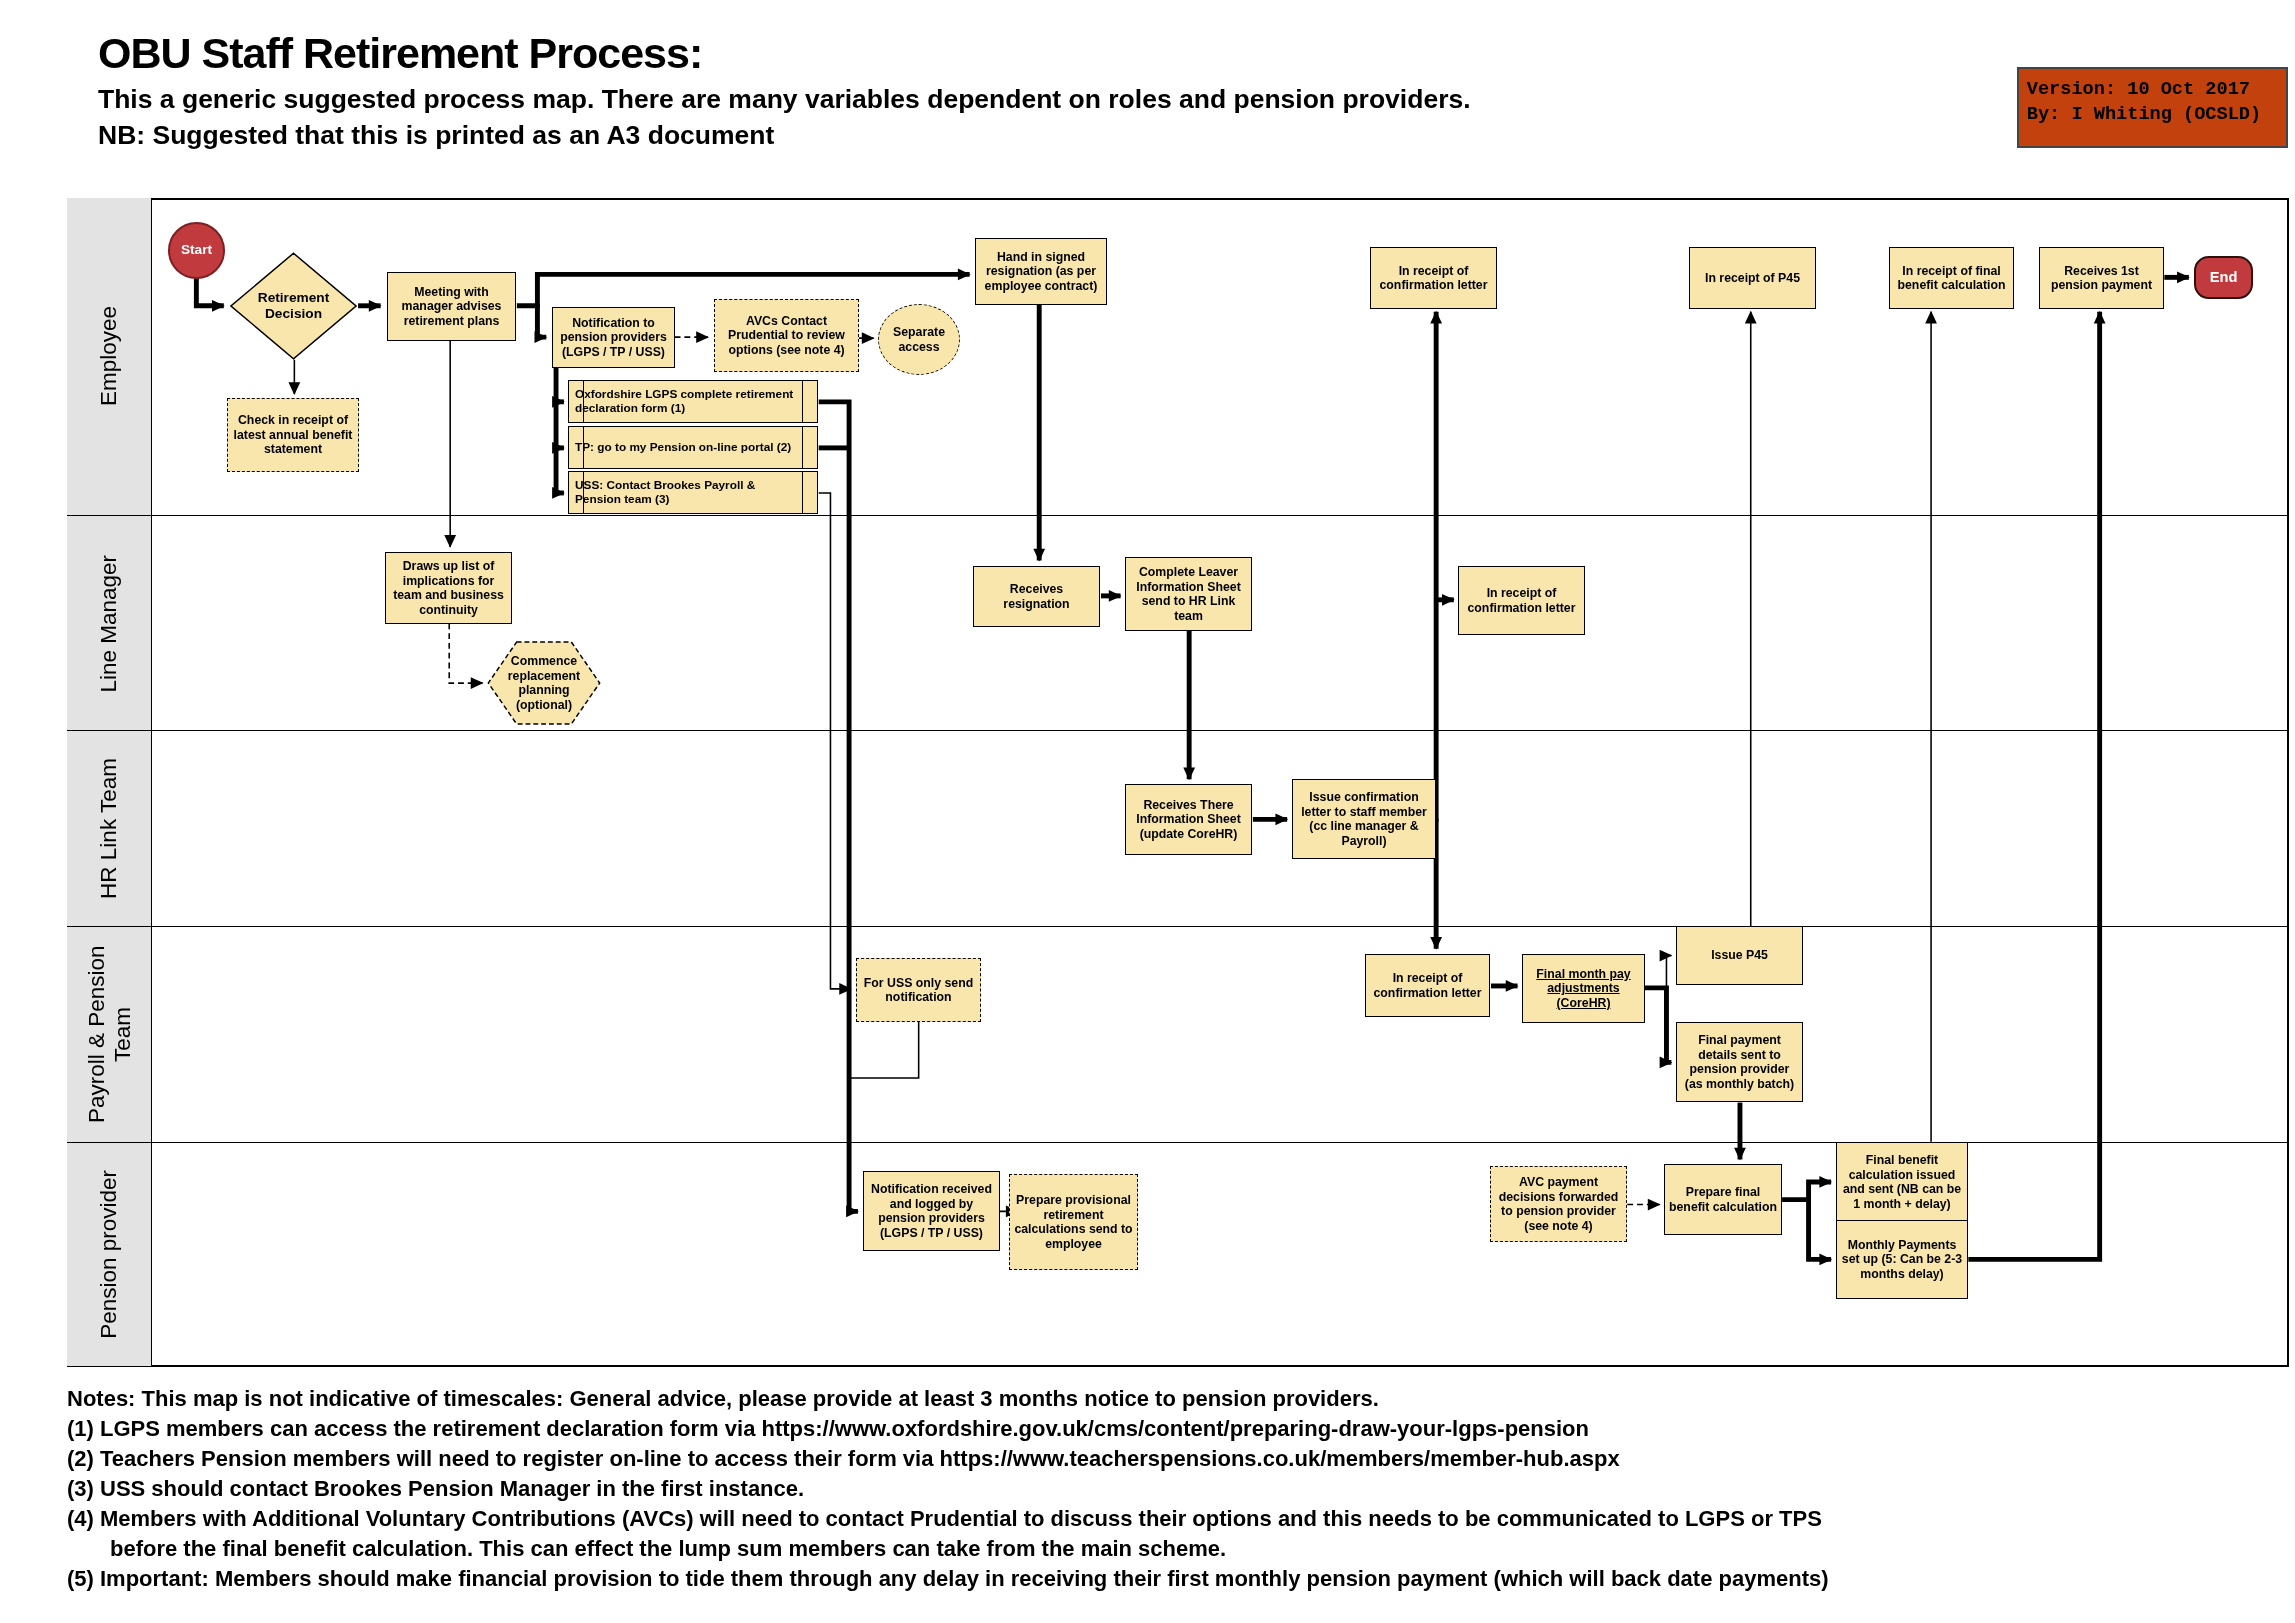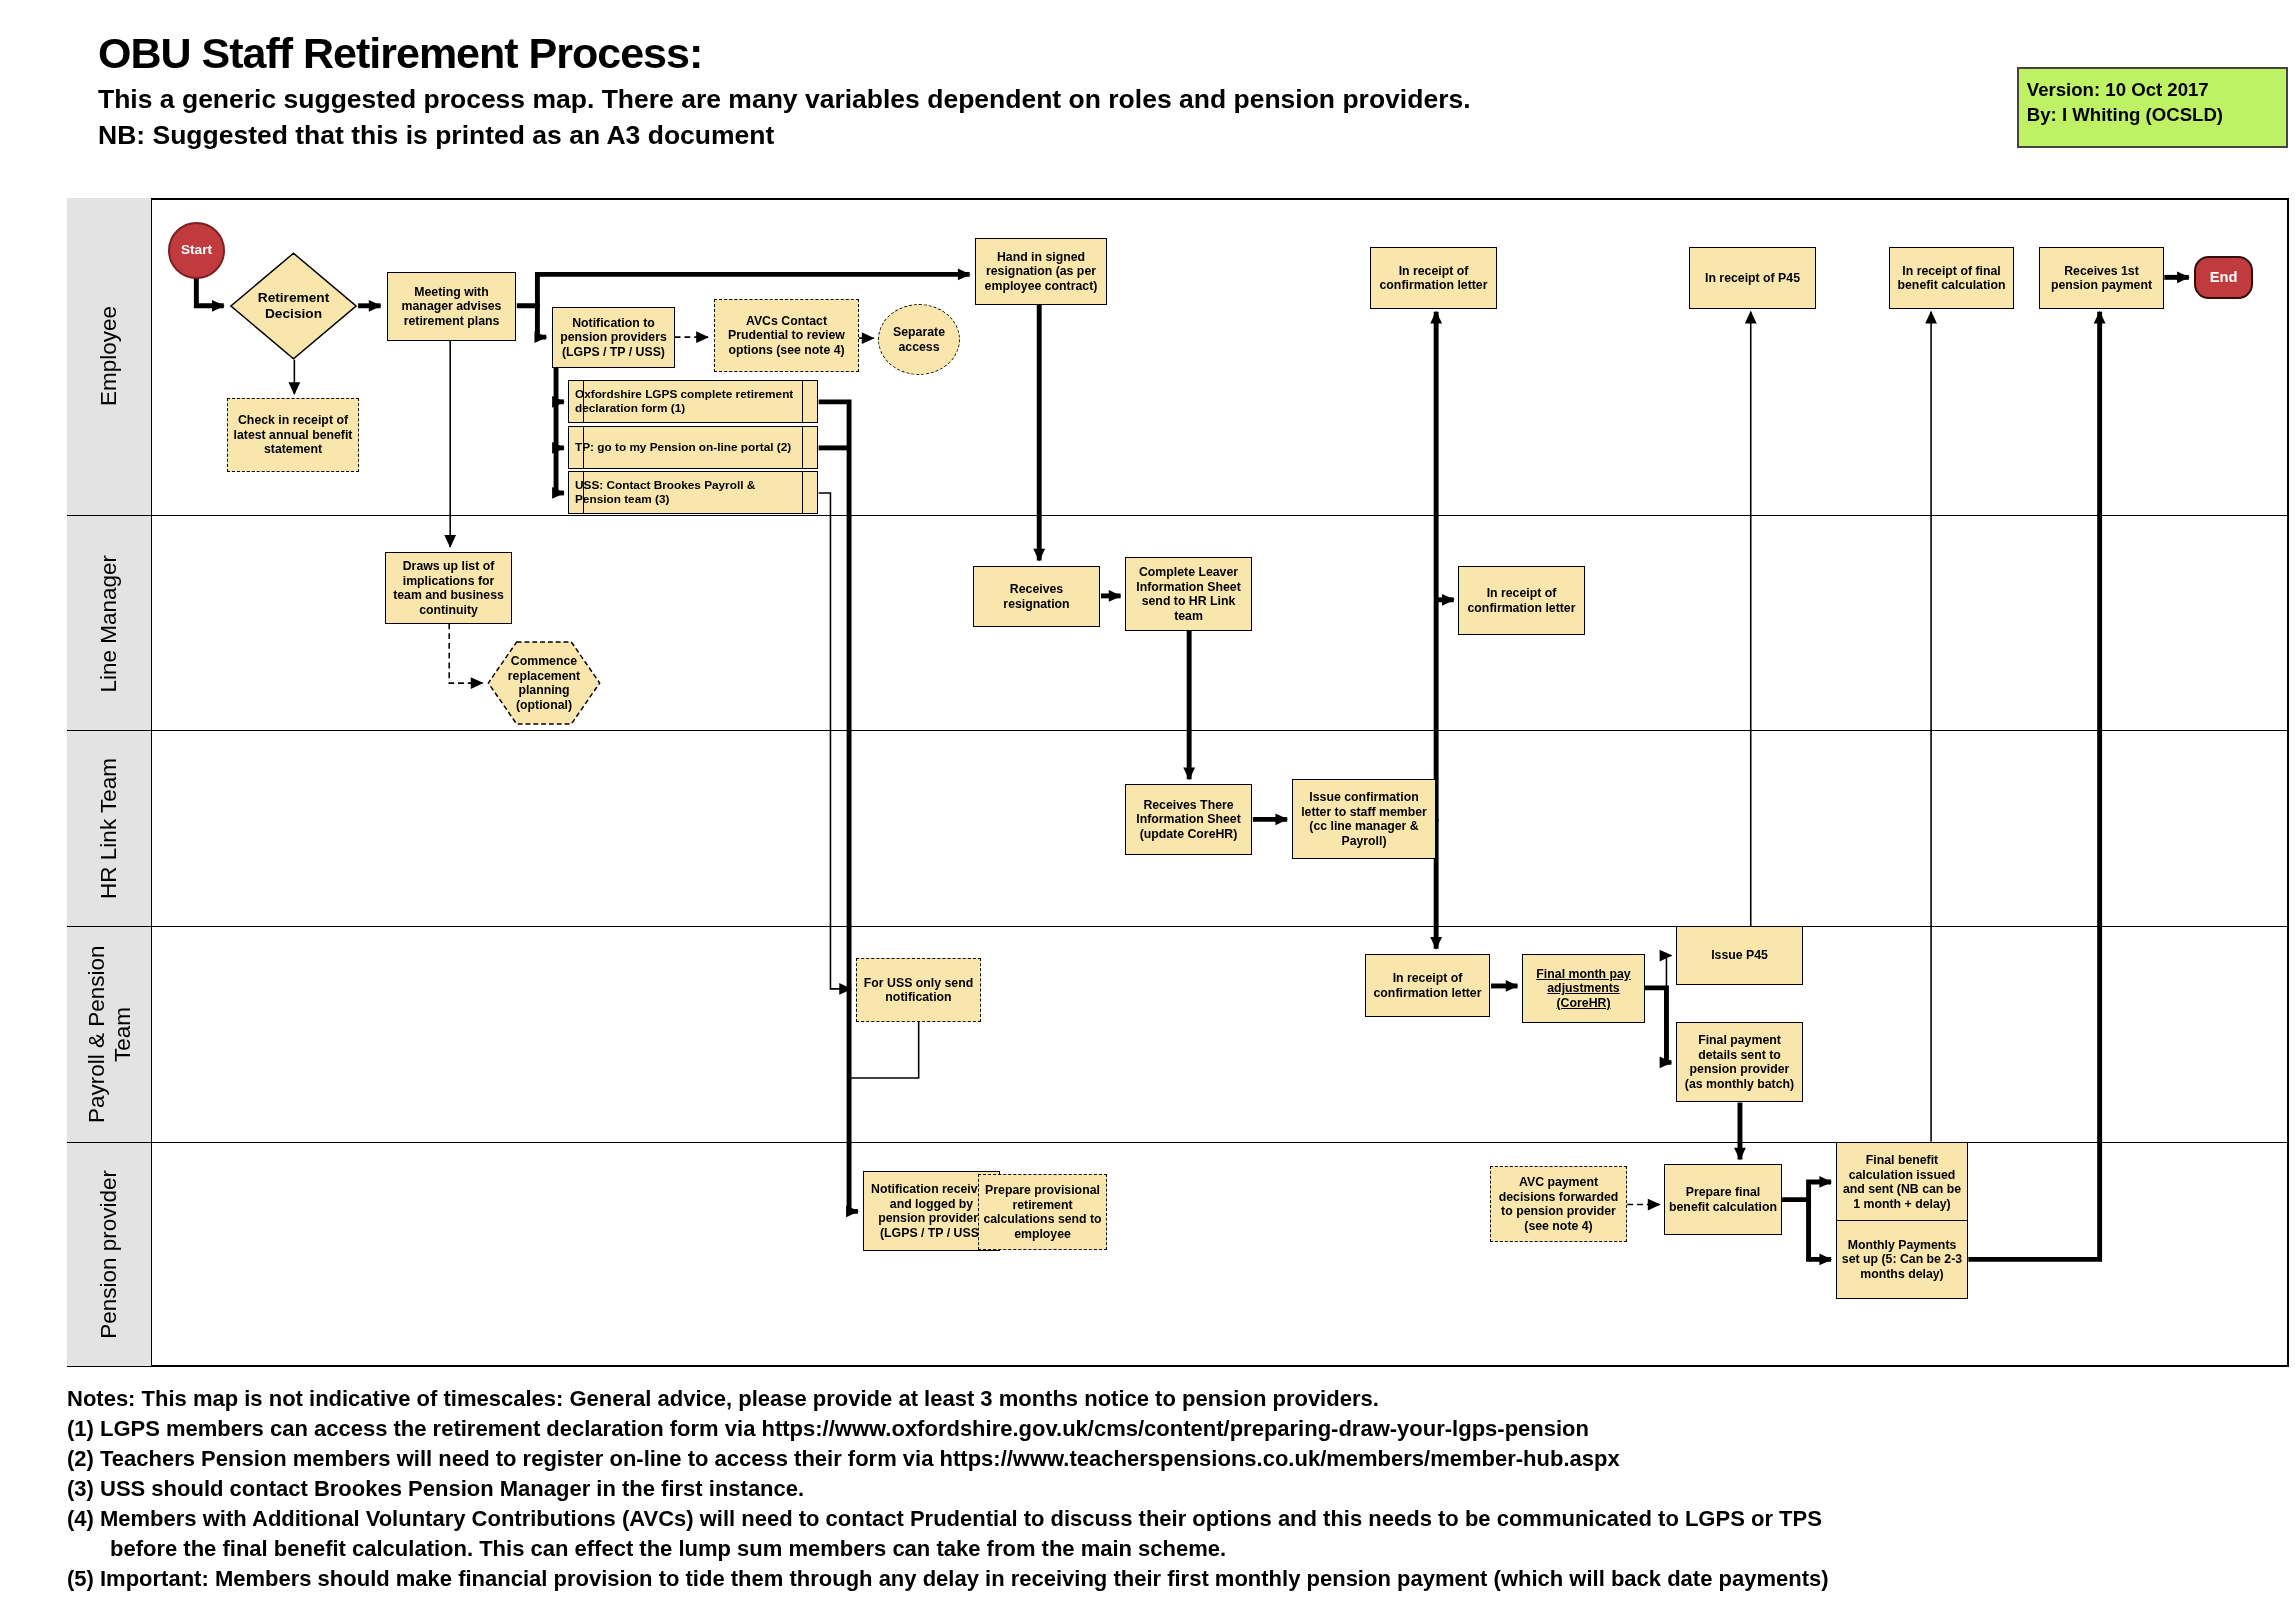--- a/index.html
+++ b/index.html
@@ -3,22 +3,22 @@
 <meta charset="utf-8">
 <style>
   html,body{margin:0;padding:0;background:#fff;}
   body{font-family:"Liberation Sans",sans-serif;color:#000;}
   #canvas{position:relative;width:2296px;height:1623px;background:#fff;overflow:hidden;}
 
   
   .title{position:absolute;left:98px;top:29px;font-size:43px;font-weight:bold;letter-spacing:-1px;}
   .subtitle{position:absolute;left:98px;top:84px;font-size:26.5px;font-weight:bold;}
   .nbline{position:absolute;left:98px;top:120px;font-size:26.5px;font-weight:bold;}
-  .versionbox{position:absolute;left:2017px;top:67px;width:253px;height:69px;background:#bef264;
-    border:2px solid #444;padding:7.8px 5.9px 0 7.8px;font-size:18.6px;font-weight:bold;line-height:25.5px;}
+  .versionbox{position:absolute;left:2017px;top:67px;width:253px;height:69px;background:#c2410c;
+    border:2px solid #444;padding:7.8px 5.9px 0 7.8px;font-size:18.6px;font-weight:bold;line-height:25.5px;font-family:Liberation Mono, monospace;}
 
   
   .frame{position:absolute;left:67px;top:198px;width:2222px;height:1169px;border:2px solid #000;box-sizing:border-box;z-index:0;}
   .lane{position:absolute;left:67px;width:2222px;box-sizing:border-box;border-top:1.5px solid #000;z-index:0;}
   .lane.first{border-top:none;}
   .lane-label{position:absolute;left:0;top:0;bottom:0;width:85px;background:#e3e3e3;border-right:1.5px solid #000;
     display:flex;align-items:center;justify-content:center;box-sizing:border-box;}
   .lane-label span{writing-mode:vertical-rl;transform:rotate(180deg);font-size:22.5px;text-align:center;line-height:25.5px;}
 
   
@@ -178,21 +178,21 @@
   <div class="node rect" style="left:1125px;top:784px;width:127px;height:71px;">Receives There Information Sheet (update CoreHR)</div>
   <div class="node rect" style="left:1292px;top:779px;width:144px;height:80px;">Issue confirmation letter to staff member (cc line manager &amp; Payroll)</div>
 
   <div class="node dashed" style="left:856px;top:958px;width:125px;height:64px;">For USS only send  notification</div>
   <div class="node rect" style="left:1365px;top:954px;width:125px;height:63px;">In receipt of confirmation letter</div>
   <div class="node rect" style="left:1522px;top:954px;width:123px;height:69px;text-decoration:underline;">Final month pay adjustments (CoreHR)</div>
   <div class="node rect" style="left:1676px;top:926px;width:127px;height:59px;">Issue P45</div>
   <div class="node rect" style="left:1676px;top:1022px;width:127px;height:80px;">Final payment details sent to pension provider (as monthly batch)</div>
 
   <div class="node rect" style="left:863px;top:1171px;width:137px;height:80px;">Notification received and logged by pension providers (LGPS / TP / USS)</div>
-  <div class="node dashed" style="left:978px;top:1174px;width:129px;height:76px;">Prepare provisional retirement calculations send to employee</div>
+  <div class="node dashed" style="left:1009px;top:1174px;width:129px;height:96px;">Prepare provisional retirement calculations send to employee</div>
   <div class="node dashed" style="left:1490px;top:1166px;width:137px;height:76px;">AVC payment decisions forwarded to pension provider (see note 4)</div>
   <div class="node rect" style="left:1664px;top:1164px;width:118px;height:71px;">Prepare final benefit calculation</div>
   <div class="node rect" style="left:1836px;top:1142px;width:132px;height:80px;">Final benefit calculation issued and sent (NB can be 1 month + delay)</div>
   <div class="node rect" style="left:1836px;top:1220px;width:132px;height:79px;">Monthly Payments set up (5: Can be 2-3 months delay)</div>
 
   <div class="notes">
     <div>Notes: This map is not indicative of timescales: General advice, please provide at least 3 months notice to pension providers.</div>
     <div>(1) LGPS members can access the retirement declaration form via https://www.oxfordshire.gov.uk/cms/content/preparing-draw-your-lgps-pension</div>
     <div>(2) Teachers Pension members will need to register on-line to access their form via https://www.teacherspensions.co.uk/members/member-hub.aspx</div>
     <div>(3) USS should contact Brookes Pension Manager in the first instance.</div>

